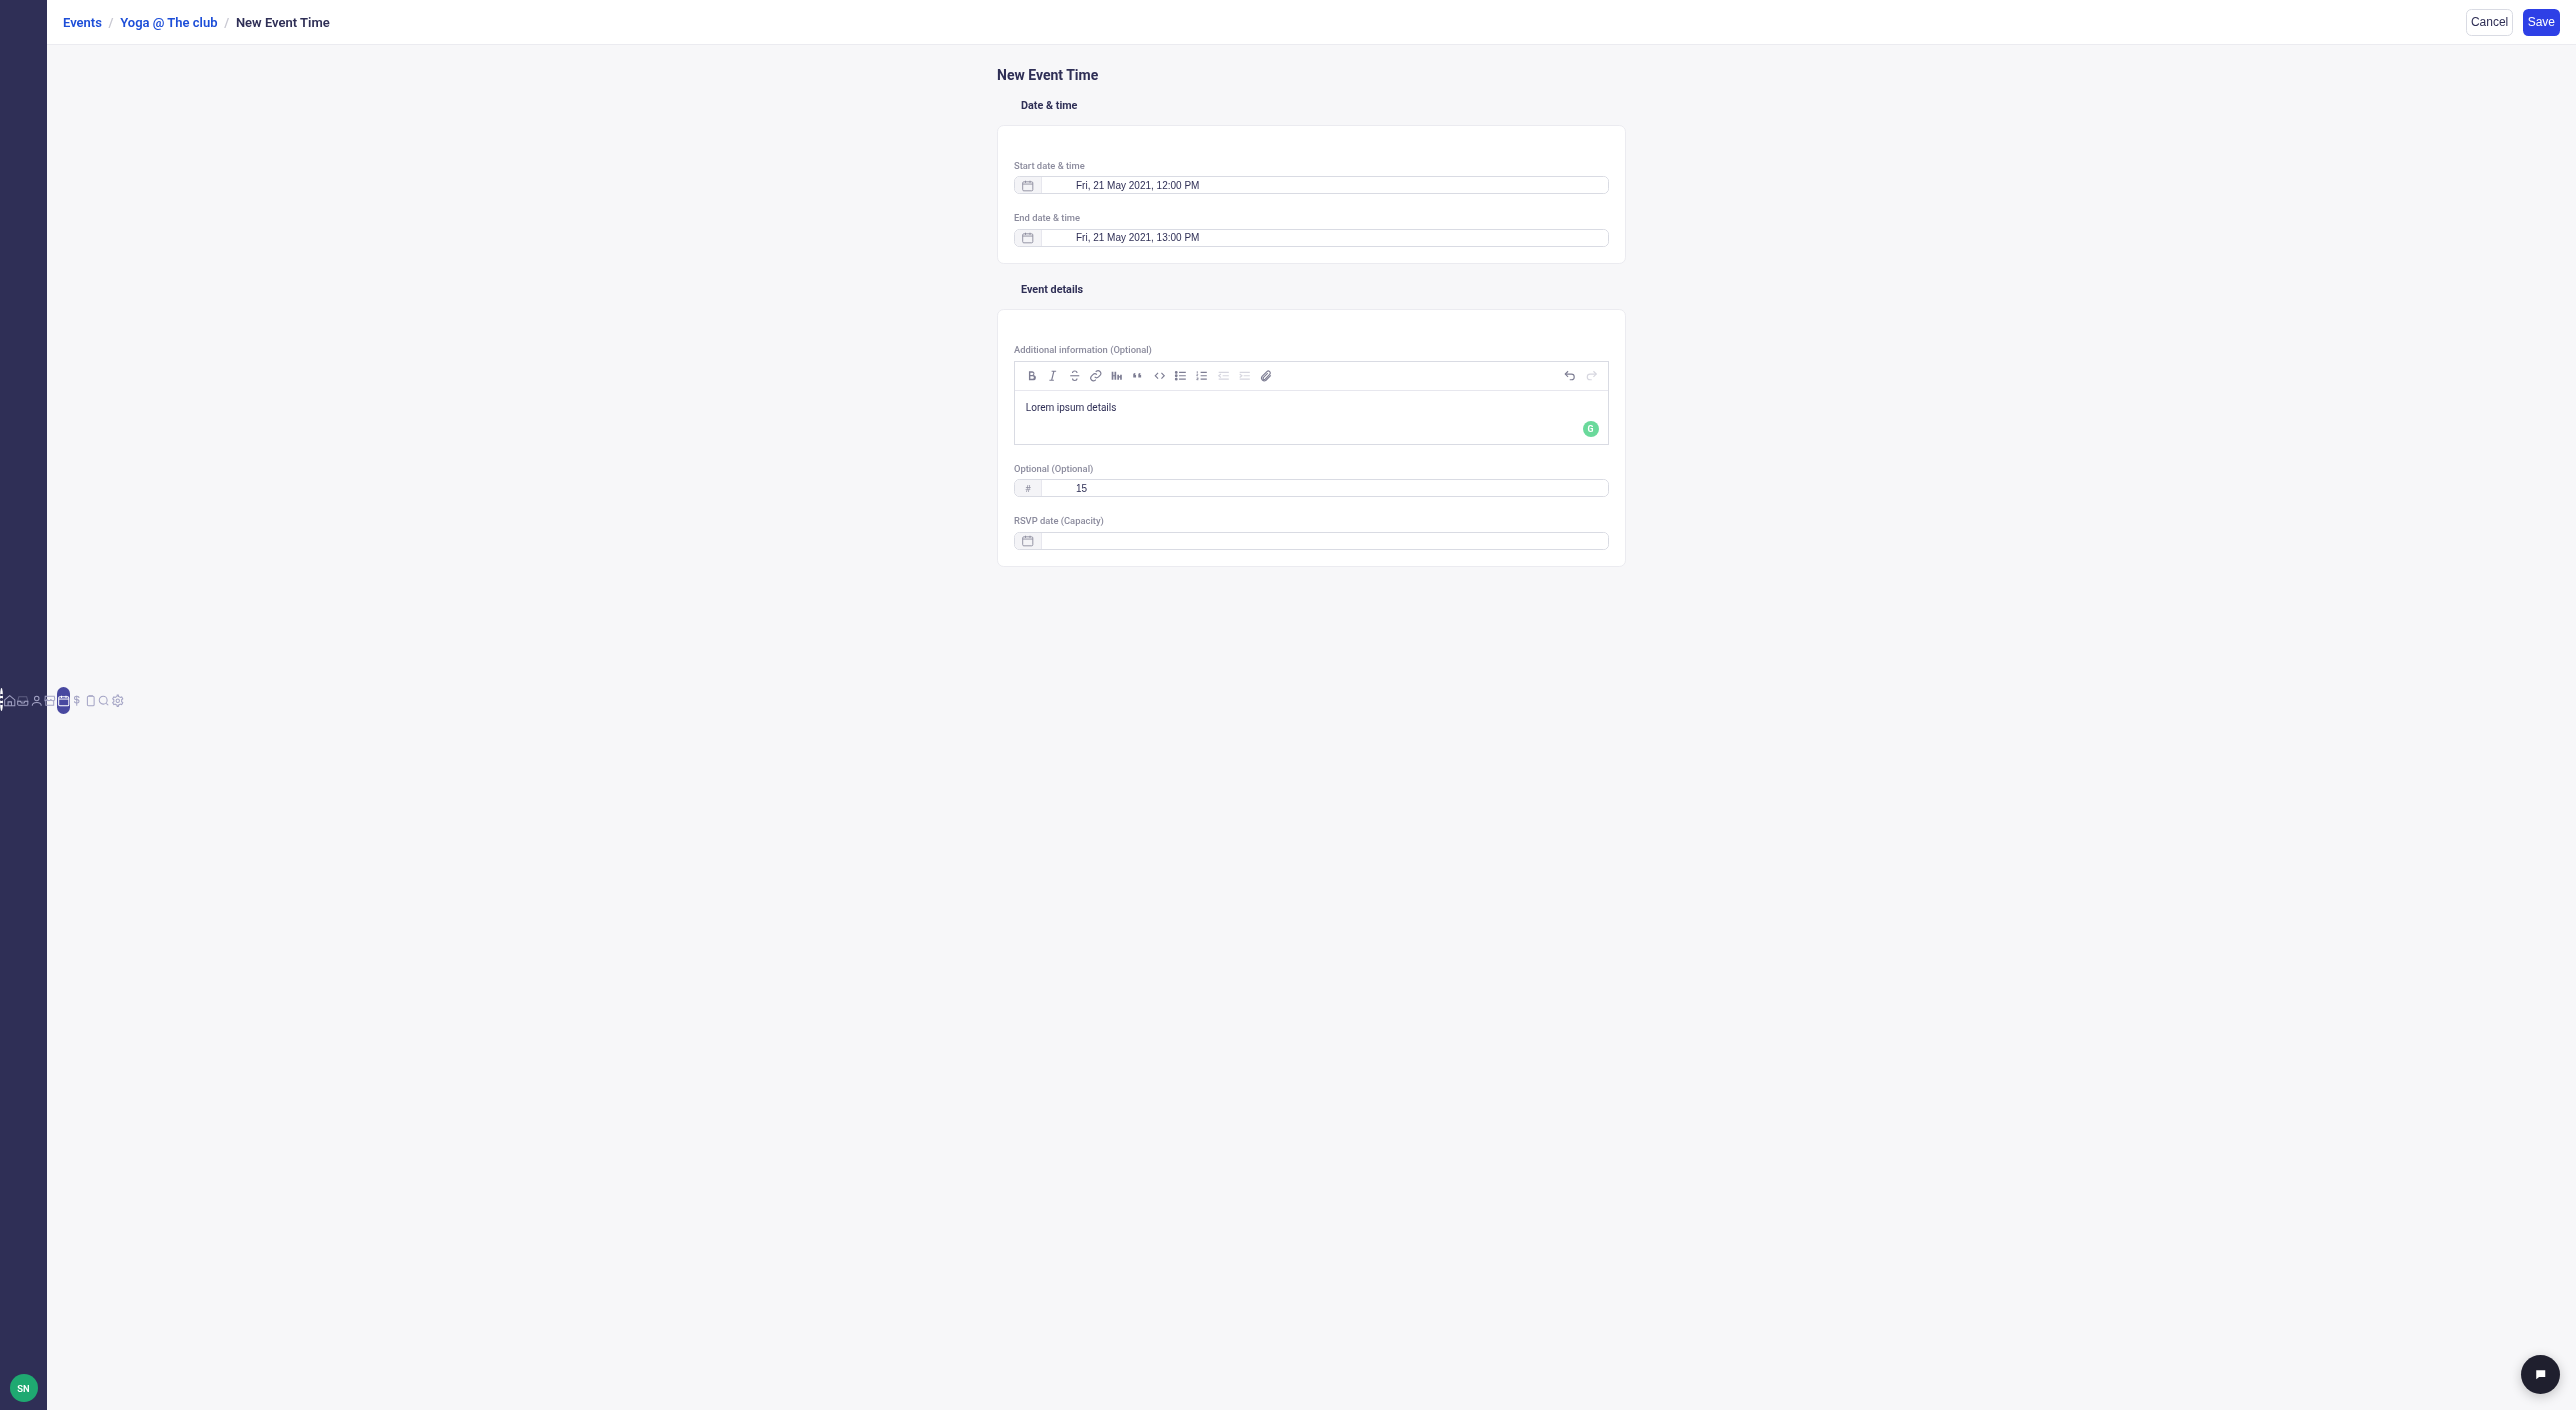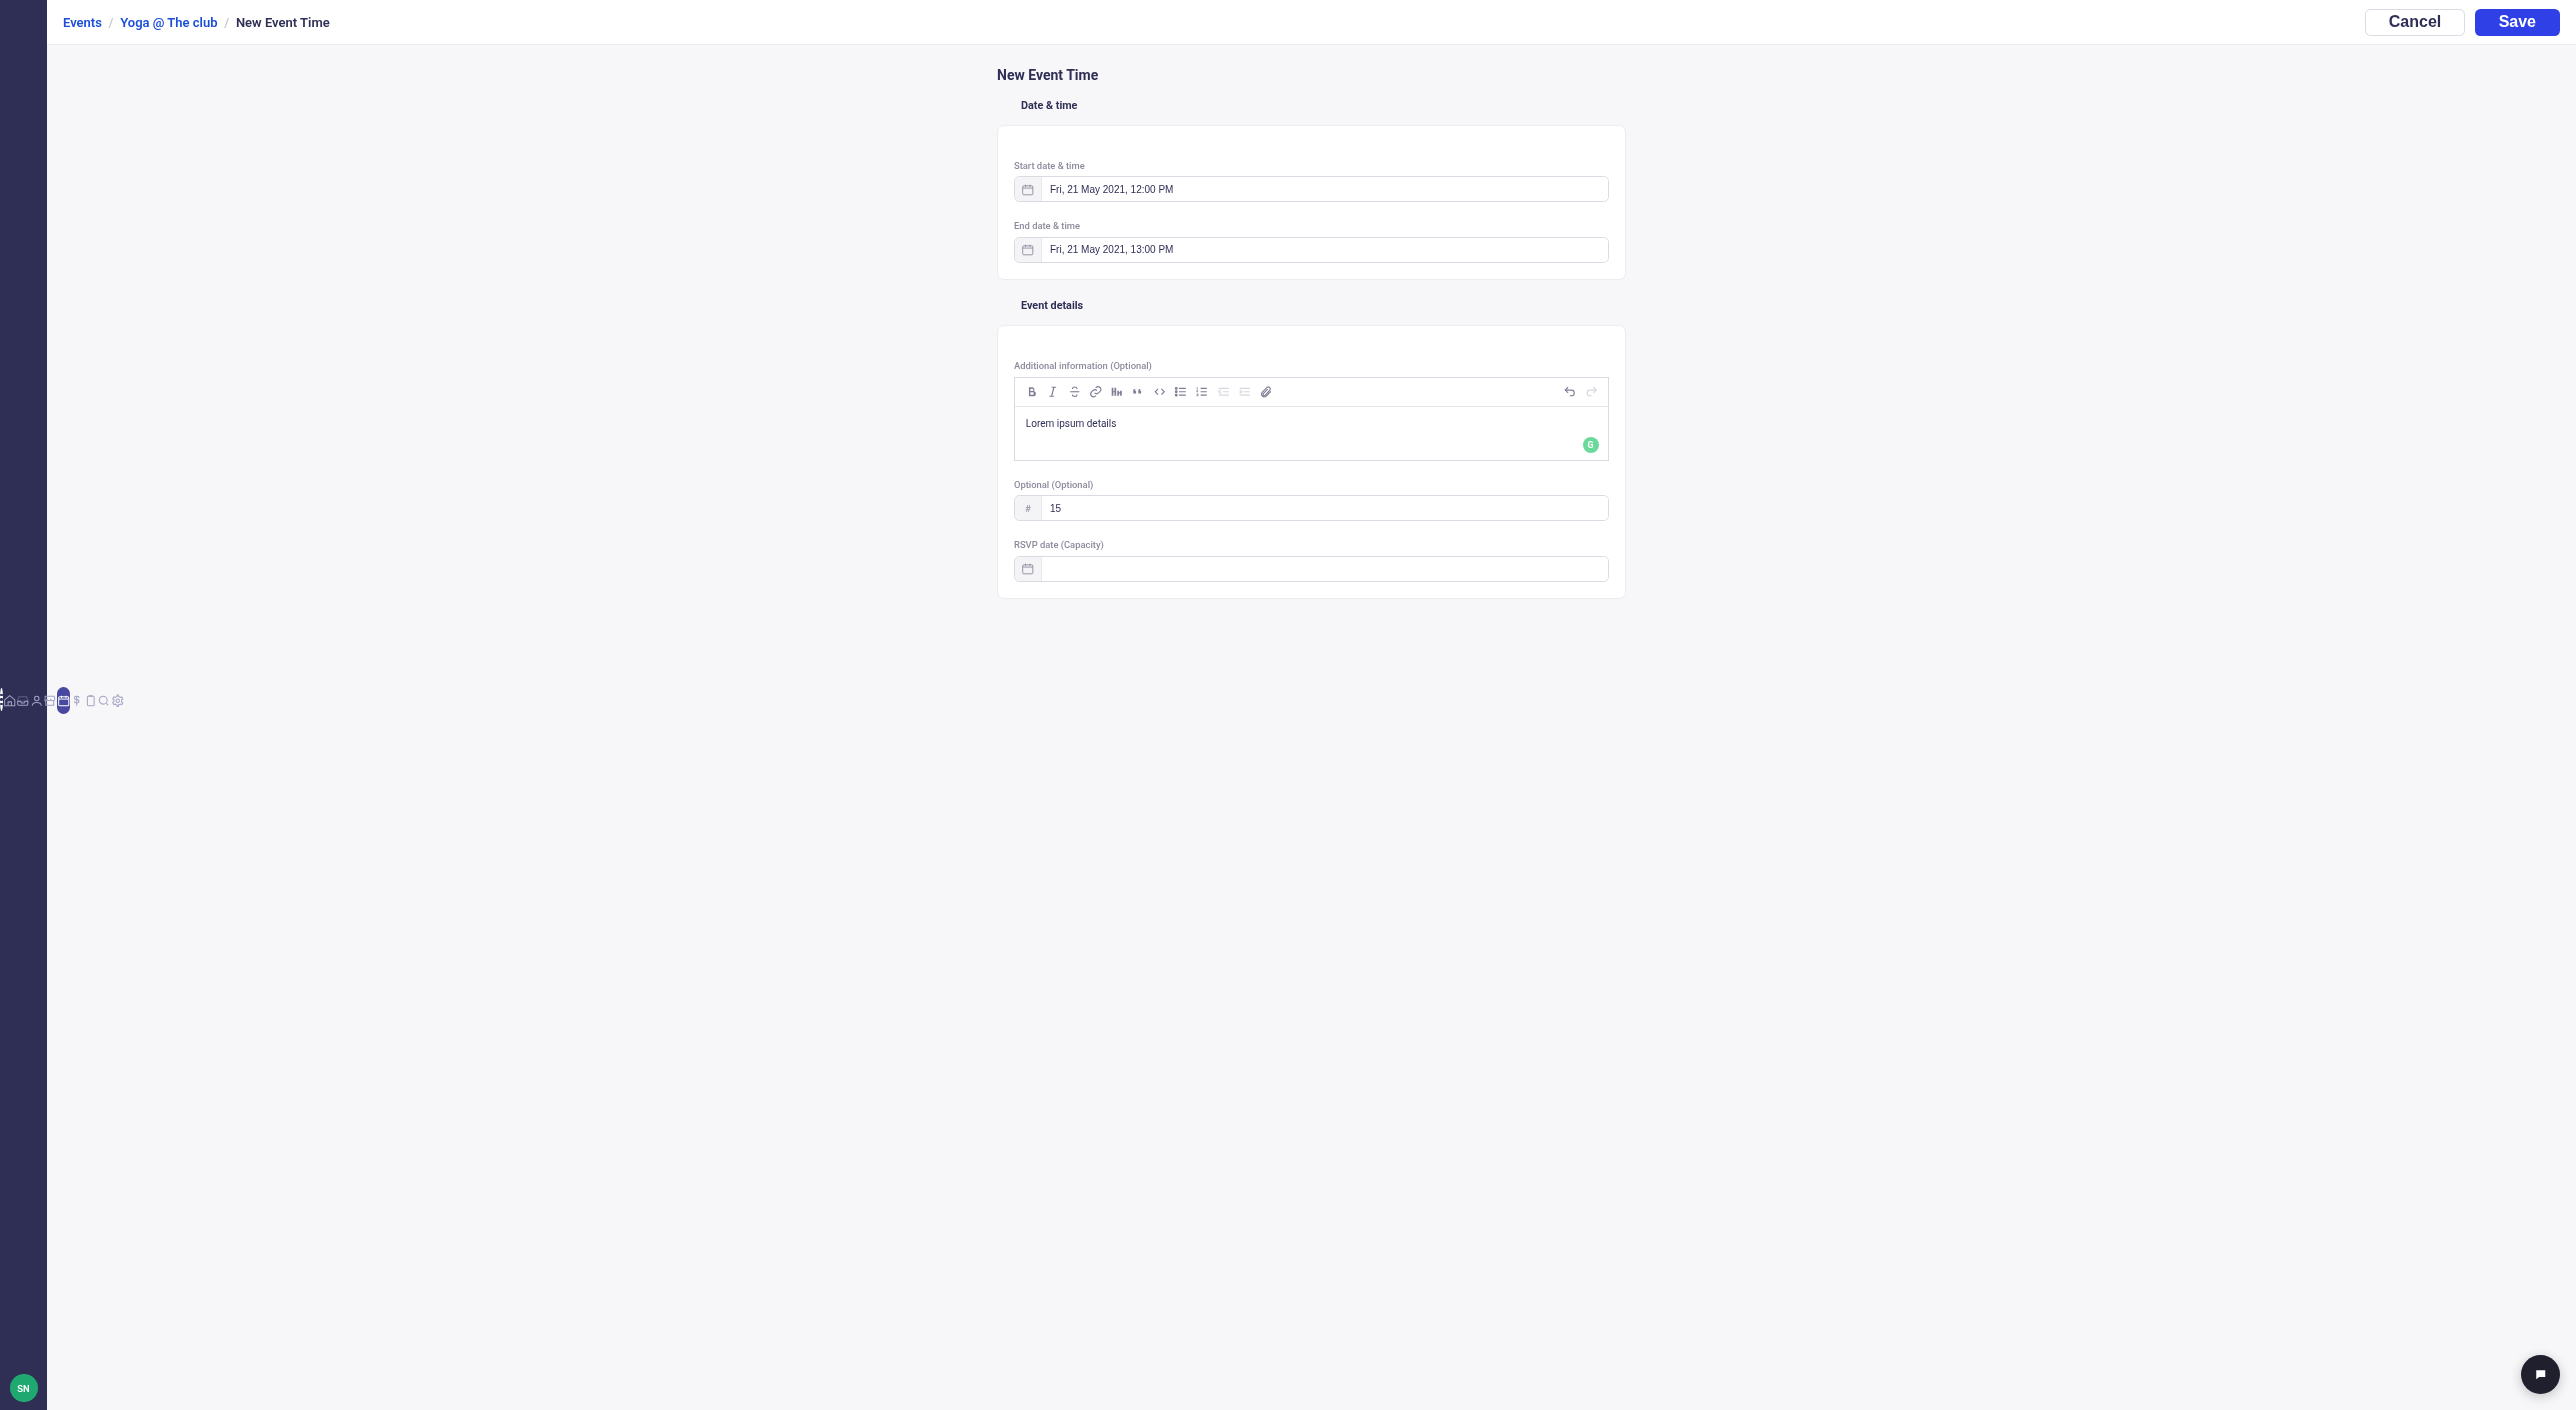--- a/index.html
+++ b/index.html
@@ -52,41 +52,41 @@
       border-bottom:0.7px solid #ebebf0;
       display:flex; align-items:center;
       padding: 0 16px;
     }
     .breadcrumb { font-size:13px; font-weight:600; display:flex; align-items:center; gap:6.7px; }
     .crumb-muted { color:#1d4ed8; cursor:pointer; }
     .crumb-sep { color:#c8c8d2; }
     .crumb-current { color:#2f2f56; }
     .topbar-actions { margin-left:auto; display:flex; gap:9.4px; }
     .btn {
-      height:27px; padding:0 23px;
-      border-radius:5.4px; font-size:16px; font-weight:700;
+      height:27px; padding:0 4px;
+      border-radius:5.4px; font-size:12px; font-weight:400;
       cursor:pointer; border:0.7px solid transparent;
       display:flex; align-items:center;
     }
     .btn-outline { background:#fff; border-color:#d9dbe3; color:#2f2f56; }
     .btn-primary { background:#2e40e6; color:#fff; }
 
     
     .page { flex:1; overflow:auto; padding: 21.6px 0 40px; }
     .container { width: 629px; max-width:90%; margin: 0 auto; }
     .page-title { font-size:14px; font-weight:700; color:#2f2f56; margin-bottom:16px; }
     .section-heading { font-size:10.8px; font-weight:700; color:#2f2f56; margin-bottom:13.5px;padding-left:24px; }
     .card {
       background:#fff; border:0.7px solid #ebebf0; border-radius:6.7px;
       padding:16px;
     }
     .field { margin-bottom:15px;margin-top:18px; }
     .field:last-child { margin-bottom:0; }
     .field-label { font-size:9.4px; color:#8b8b9d; font-weight:500; margin-bottom:5.4px; display:block; }
-    .input-group { display:flex; border:0.7px solid #d9dbe3; border-radius:5.4px; overflow:hidden; height:26px; background:#fff; }
+    .input-group { display:flex; border:0.7px solid #d9dbe3; border-radius:5.4px; overflow:hidden; height:18px; background:#fff;gap:26px; }
     .input-prefix {
       width:27px; background:#f4f4f7;
       display:flex; align-items:center; justify-content:center;
       color:#8b8b9d; font-size:9.4px;
       border-right:0.7px solid #e7e7ee;
     }
     .input-group input {
       flex:1; border:none; outline:none; padding:0 8px;
       font-size:10px; color:#2f2f56; background:#fff;
     }

